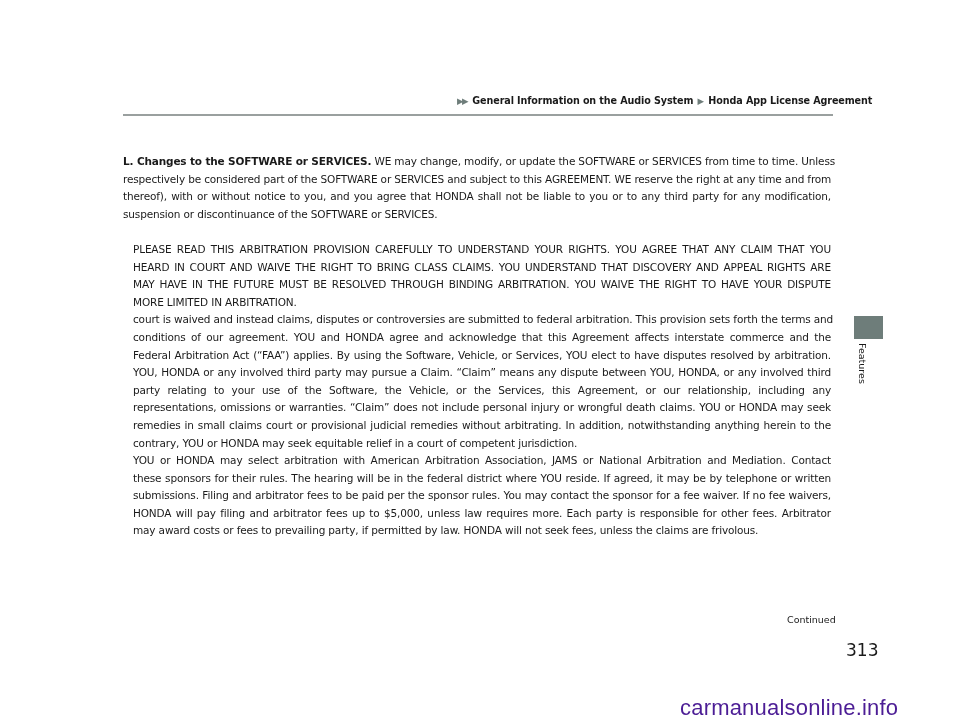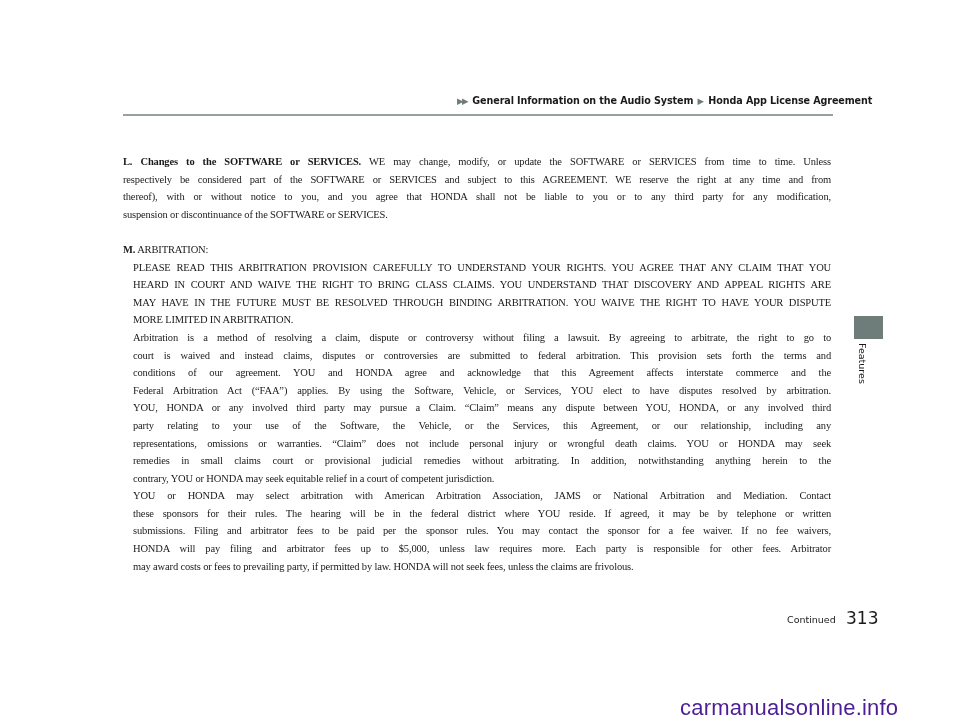--- a/index.html
+++ b/index.html
@@ -45,21 +45,21 @@
       position: absolute;
       left: 123px;
       top: 153px;
       width: 708px;
       font-size: 10.5px;
       line-height: 17.6px;
       text-align: justify;
       letter-spacing: -0.15px;
     }
     .para { margin: 0; }
-    .para .line { display: block; text-align: justify; text-align-last: justify; white-space: nowrap; font-family: Liberation Serif, serif; }
+    .para .line { display: block; text-align: justify; text-align-last: justify; white-space: nowrap; }
     .para .line.last { text-align-last: left; }
     .bold { font-weight: bold; }
     .gap { height: 17.6px; }
     .indent { padding-left: 10px; }
     .sidebar-tab {
       position: absolute;
       left: 854px;
       top: 316px;
       width: 29px;
       height: 23px;
@@ -79,21 +79,21 @@
     .continued {
       position: absolute;
       left: 787px;
       top: 614px;
       font-size: 9.5px;
       color: #1a1a1a;
     }
     .page-number {
       position: absolute;
       left: 846px;
-      top: 608px;
+      top: 640px;
       font-size: 17px;
       color: #1a1a1a;
     }
     .watermark {
       position: absolute;
       left: 680px;
       top: 695px;
       font-size: 22px;
       color: #4c1d95;
       font-family: Liberation Sans, sans-serif;
@@ -117,31 +117,29 @@
   <div class="para">
     <span class="line"><span class="bold">L. Changes to the SOFTWARE or SERVICES.</span><span> WE may change, modify, or update the SOFTWARE or SERVICES from time to time. Unless</span></span>
     <span class="line">respectively be considered part of the SOFTWARE or SERVICES and subject to this AGREEMENT. WE reserve the right at any time and from</span>
     <span class="line">thereof), with or without notice to you, and you agree that HONDA shall not be liable to you or to any third party for any modification,</span>
     <span class="line last">suspension or discontinuance of the SOFTWARE or SERVICES.</span>
   </div>
 
   <div class="gap"></div>
 
   <div class="para">
-    <span class="line last"><span class="bold">M.</span><span> ARBITRATION:</span></span>
 
     <div class="indent">
       <span class="line">PLEASE READ THIS ARBITRATION PROVISION CAREFULLY TO UNDERSTAND YOUR RIGHTS. YOU AGREE THAT ANY CLAIM THAT YOU</span>
       <span class="line">HEARD IN COURT AND WAIVE THE RIGHT TO BRING CLASS CLAIMS. YOU UNDERSTAND THAT DISCOVERY AND APPEAL RIGHTS ARE</span>
       <span class="line">MAY HAVE IN THE FUTURE MUST BE RESOLVED THROUGH BINDING ARBITRATION. YOU WAIVE THE RIGHT TO HAVE YOUR DISPUTE</span>
       <span class="line last">MORE LIMITED IN ARBITRATION.</span>
     </div>
 
     <div class="indent">
-      <span class="line">Arbitration is a method of resolving a claim, dispute or controversy without filing a lawsuit. By agreeing to arbitrate, the right to go to</span>
       <span class="line">court is waived and instead claims, disputes or controversies are submitted to federal arbitration. This provision sets forth the terms and</span>
       <span class="line">conditions of our agreement. YOU and HONDA agree and acknowledge that this Agreement affects interstate commerce and the</span>
       <span class="line">Federal Arbitration Act (“FAA”) applies. By using the Software, Vehicle, or Services, YOU elect to have disputes resolved by arbitration.</span>
       <span class="line">YOU, HONDA or any involved third party may pursue a Claim. “Claim” means any dispute between YOU, HONDA, or any involved third</span>
       <span class="line">party relating to your use of the Software, the Vehicle, or the Services, this Agreement, or our relationship, including any</span>
       <span class="line">representations, omissions or warranties. “Claim” does not include personal injury or wrongful death claims. YOU or HONDA may seek</span>
       <span class="line">remedies in small claims court or provisional judicial remedies without arbitrating. In addition, notwithstanding anything herein to the</span>
       <span class="line last">contrary, YOU or HONDA may seek equitable relief in a court of competent jurisdiction.</span>
     </div>
 

